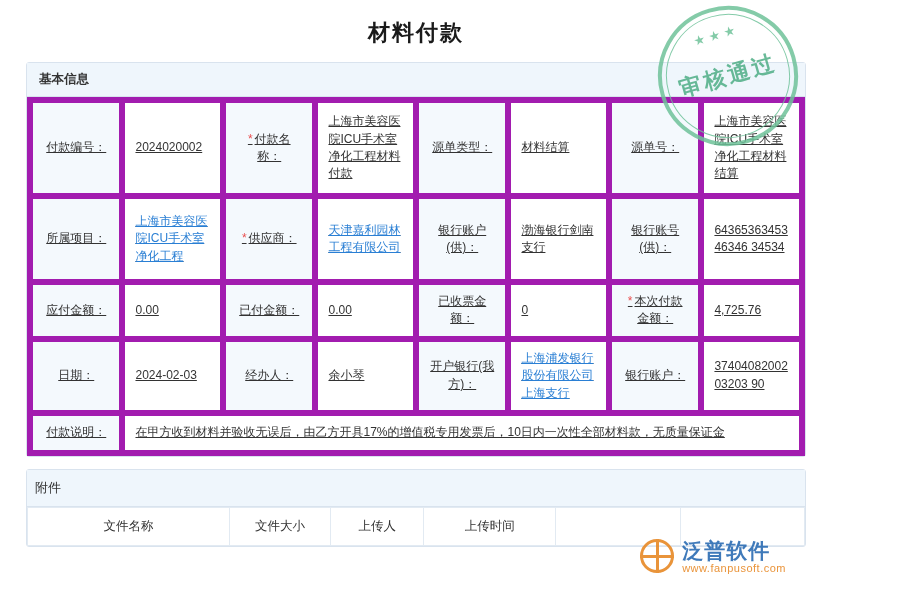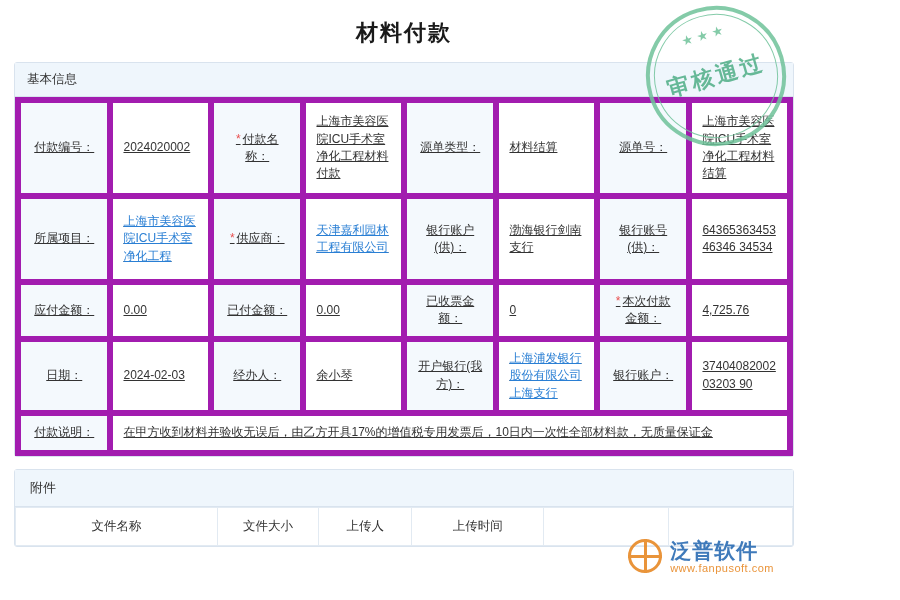--- a/index.html
+++ b/index.html
@@ -8,20 +8,21 @@
     width: 900px; height: 600px;
     background: #ffffff;
     font-family: "Liberation Sans", sans-serif;
     overflow: hidden;
   }
   .page {
     position: relative;
     width: 808px; height: 600px;
     background: #ffffff;
     padding: 0 14px;
+    margin-left: 12px;
   }
   .page-title {
     text-align: center;
     font-size: 22px;
     font-weight: bold;
     color: #1a1a1a;
     padding: 18px 0 14px 0;
     letter-spacing: 2px;
   }
   .panel {
@@ -29,20 +30,21 @@
     border-radius: 3px;
     background: #fff;
     margin-bottom: 12px;
   }
   .panel-header {
     background: #eff6fc;
     border-bottom: 1px solid #d9e3ee;
     font-size: 12.5px;
     color: #333;
     padding: 8px 12px;
+    font-weight: bold;
   }
   table.form {
     width: 100%;
     border-collapse: collapse;
     table-layout: fixed;
   }
   table.form td {
     border: 6px solid #a21caf;
     font-size: 12px;
     color: #333;
@@ -76,21 +78,21 @@
     text-align: center;
   }
   td.desc-value {
     background: #ffffff;
   }
   .attach-head {
     background: #eff6fc;
     border-bottom: 1px solid #d9e3ee;
     font-size: 13px;
     color: #333;
-    padding: 9px 15px;
+    padding: 9px 8px;
   }
   table.attach {
     width: 100%;
     border-collapse: collapse;
     table-layout: fixed;
   }
   table.attach th {
     font-size: 12.5px;
     font-weight: normal;
     color: #333;

